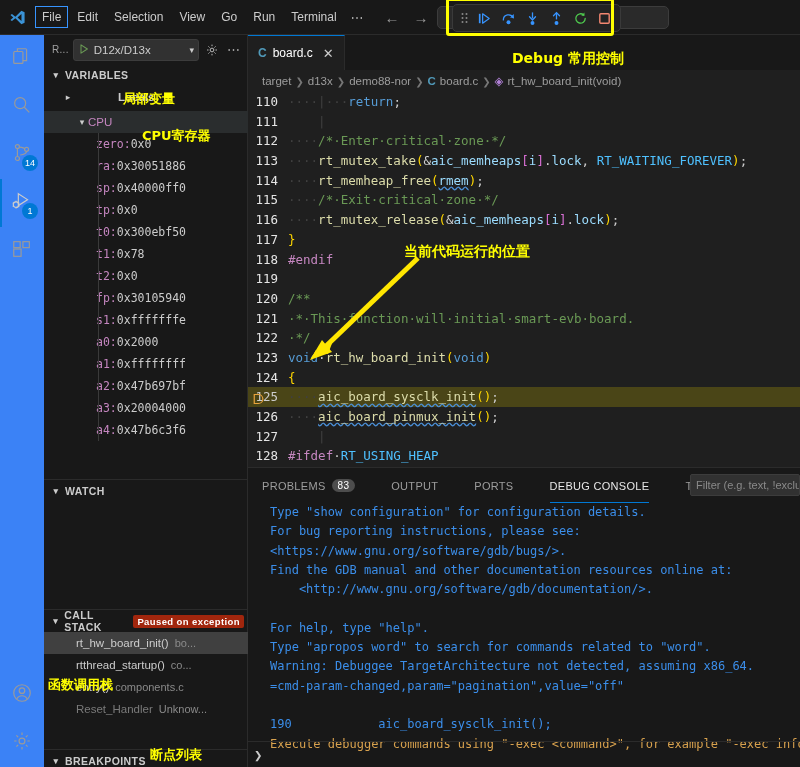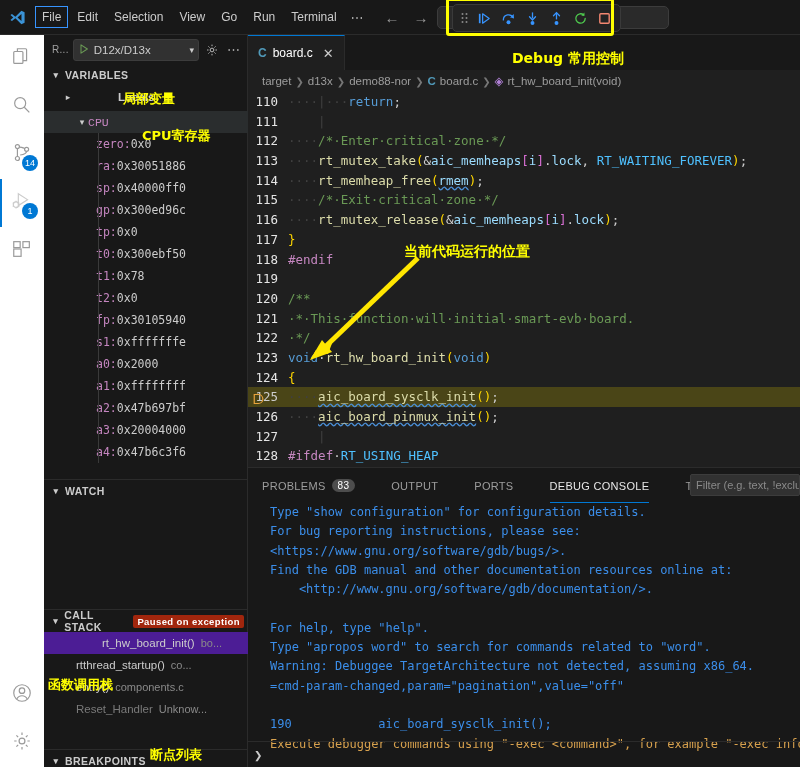--- a/index.html
+++ b/index.html
@@ -50,21 +50,21 @@
   }
   .dbg-grip { width: 13px; height: 22px; display:flex; align-items:center; justify-content:center; }
   .annot-box {
     position: absolute; left: 446px; top: -2px; width: 168px; height: 38px;
     border: 3px solid #ffff00; border-radius: 3px; z-index: 31; pointer-events: none;
   }
 
   
   .activitybar {
     position: absolute; left: 0; top: 35px; width: 56px; height: 732px;
-    background: #ffffff; border-right: 1px solid #2b2b2b;
+    background: #3b82f6; border-right: 1px solid #2b2b2b;
   }
   .act-item {
     position: relative; width: 44px; height: 48px;
     display: flex; align-items: center; justify-content: center;
   }
   .act-item.active::before {
     content: ""; position: absolute; left: 0; top: 0; width: 2px; height: 48px; background: #0078d4;
   }
   .badge {
     position: absolute; right: 6px; bottom: 8px;
@@ -90,28 +90,28 @@
 
   .section-head {
     height: 22px; display: flex; align-items: center; gap: 3px; padding-left: 6px;
     font-size: 10.5px; font-weight: bold; color: #cccccc; letter-spacing: .4px;
   }
   .chev { font-size: 9px; color: #cccccc; width: 12px; text-align: center; }
   .tree-row {
     height: 22px; display: flex; align-items: center; font-size: 12px;
     padding-left: 6px; white-space: nowrap; overflow: hidden;
   }
-  .tree-row.sel { background: #4c1d95; justify-content: center; }
+  .tree-row.sel { background: #404040; }
   .indent1 { padding-left: 18px; }
   .indent2 { padding-left: 32px; }
   .indent3 { padding-left: 52px; }
   .reg-name { color: #c586c0; font-family: "DejaVu Sans Mono", monospace; font-size: 11.5px; }
   .reg-val  { color: #cccccc; font-family: "DejaVu Sans Mono", monospace; font-size: 11.5px; }
   .cpu-row { background: #2a2d2e; }
-  .cpu-label { color: #c586c0; font-family: Liberation Mono, monospace; font-size: 11.5px; }
+  .cpu-label { color: #c586c0; font-family: Liberation Sans, sans-serif; font-size: 11.5px; }
 
   .vars-scroll {
     position: absolute; left: 0; top: 76px; width: 204px; height: 368px; overflow: hidden;
   }
   .vars-indentline { position:absolute; left: 54px; top: 0; width:1px; height: 100%; background:#3a3a3a; }
 
   .watch-pane { position: absolute; left: 0; top: 444px; width: 204px; height: 130px; border-top: 1px solid #2b2b2b; }
   .callstack-pane { position: absolute; left: 0; top: 574px; width: 204px; height: 118px; border-top: 1px solid #2b2b2b; }
   .bp-pane { position: absolute; left: 0; top: 714px; width: 204px; height: 18px; border-top: 1px solid #2b2b2b; }
 
@@ -413,24 +413,20 @@
               <span class="reg-name">zero:</span>
               <span class="reg-val"> 0x0</span>
             </div>
             <div class="tree-row indent3">
               <span class="reg-name">ra:</span>
               <span class="reg-val"> 0x30051886</span>
             </div>
             <div class="tree-row indent3">
               <span class="reg-name">sp:</span>
               <span class="reg-val"> 0x40000ff0</span>
-            </div>
-            <div class="tree-row indent3">
-              <span class="reg-name">gp:</span>
-              <span class="reg-val"> 0x300ed96c</span>
             </div>
             <div class="tree-row indent3">
               <span class="reg-name">tp:</span>
               <span class="reg-val"> 0x0</span>
             </div>
             <div class="tree-row indent3">
               <span class="reg-name">t0:</span>
               <span class="reg-val"> 0x300ebf50</span>
             </div>
             <div class="tree-row indent3">

